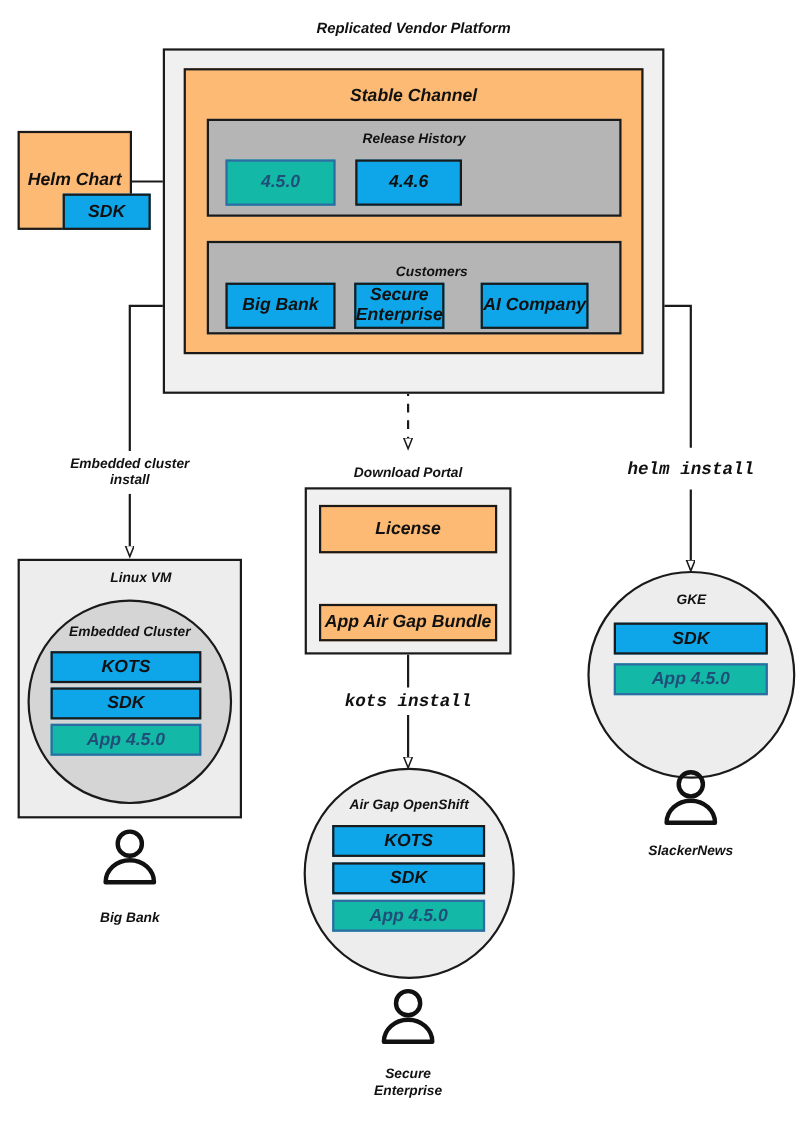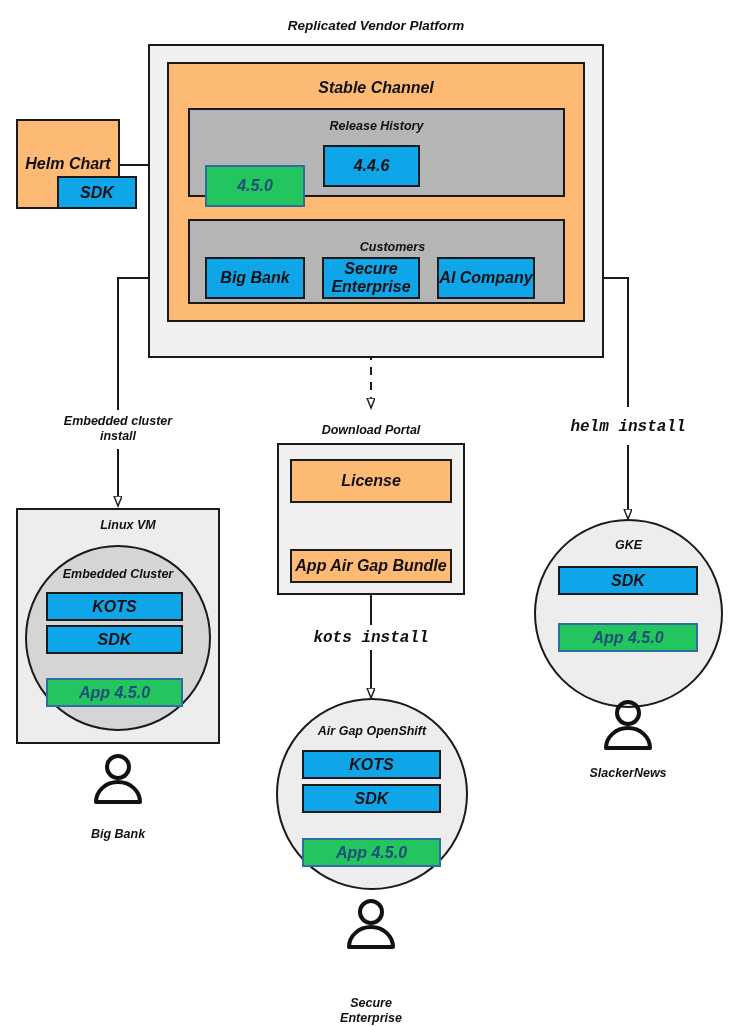--- a/index.html
+++ b/index.html
@@ -28,21 +28,21 @@
     text-align: center;
     font-weight: bold;
     color: #111111;
     line-height: 1.12;
   }
   .box.plain { background: #0ea5e9; }
   .box.gray0 { background: #f0f0f0; }
   .box.gray1 { background: #fdba74; }
   .box.gray2 { background: #b5b5b5; }
   .box.gray3 { background: #ededed; }
-  .box.blue  { background: #22c55e; border-color: #2e6da4; color: #1f4f79; margin-top: 20px; }
+  .box.blue  { background: #14b8a6; border-color: #2e6da4; color: #1f4f79; }
 
   
   .ctitle {
     position: absolute;
     left: 0;
     right: 0;
     text-align: center;
     font-weight: bold;
     color: #111111;
   }
@@ -114,21 +114,21 @@
   <div class="box gray2" style="left:188px;top:108px;width:377px;height:89px;"></div>
   <div class="ctitle t12" style="left:188px;top:119px;width:377px;">Release History</div>
 
   <div class="box blue t13" style="left:205px;top:145px;width:100px;height:42px;">4.5.0</div>
   <div class="box plain t13" style="left:323px;top:145px;width:97px;height:42px;">4.4.6</div>
 
   <div class="box gray2" style="left:188px;top:219px;width:377px;height:85px;"></div>
   <div class="ctitle t12" style="left:188px;top:240px;width:377px;padding-left:16px;">Customers</div>
 
   <div class="box plain t13" style="left:205px;top:257px;width:100px;height:42px;">Big Bank</div>
-  <div class="box plain t13" style="left:322px;top:257px;width:98px;height:42px;">Secure Enterprise</div>
+  <div class="box plain t13" style="left:322px;top:257px;width:82px;height:42px;">Secure Enterprise</div>
   <div class="box plain t13" style="left:437px;top:257px;width:98px;height:42px;">AI Company</div>
 
   <div class="box gray1 t13" style="left:16px;top:119px;width:104px;height:90px;align-items:flex-start;padding-top:34px;">Helm Chart</div>
   <div class="box plain t13" style="left:57px;top:176px;width:80px;height:33px;">SDK</div>
 
   <div class="label t12" style="left:38px;top:414px;width:160px;">
     <div>Embedded cluster</div>
     <div>install</div>
   </div>
 
@@ -162,21 +162,21 @@
   <div class="ctitle t12" style="left:276px;top:724px;width:192px;">Air Gap OpenShift</div>
 
   <div class="box plain t13" style="left:302px;top:750px;width:139px;height:29px;">KOTS</div>
   <div class="box plain t13" style="left:302px;top:784px;width:139px;height:29px;">SDK</div>
   <div class="box blue t13" style="left:302px;top:818px;width:139px;height:29px;">App 4.5.0</div>
 
   <svg class="person" style="left:341px;top:897px;" width="60" height="60" viewBox="0 0 60 60" xmlns="http://www.w3.org/2000/svg">
     <circle cx="30" cy="15" r="11" fill="none" stroke="#111" stroke-width="4"></circle>
     <path d="M8,50 a22,20 0 0 1 44,0 z" fill="none" stroke="#111" stroke-width="4" stroke-linejoin="round"></path>
   </svg>
-  <div class="label t12" style="left:291px;top:969px;width:160px;margin-top:27px;">
+  <div class="label t12" style="left:291px;top:969px;width:160px;">
     <div>Secure</div>
     <div>Enterprise</div>
   </div>
 
   <div class="circle" style="left:534px;top:519px;width:189px;height:189px;background:#ededed;"></div>
   <div class="ctitle t12" style="left:534px;top:538px;width:189px;">GKE</div>
 
   <div class="box plain t13" style="left:558px;top:566px;width:140px;height:29px;">SDK</div>
   <div class="box blue t13" style="left:558px;top:603px;width:140px;height:29px;">App 4.5.0</div>
 

